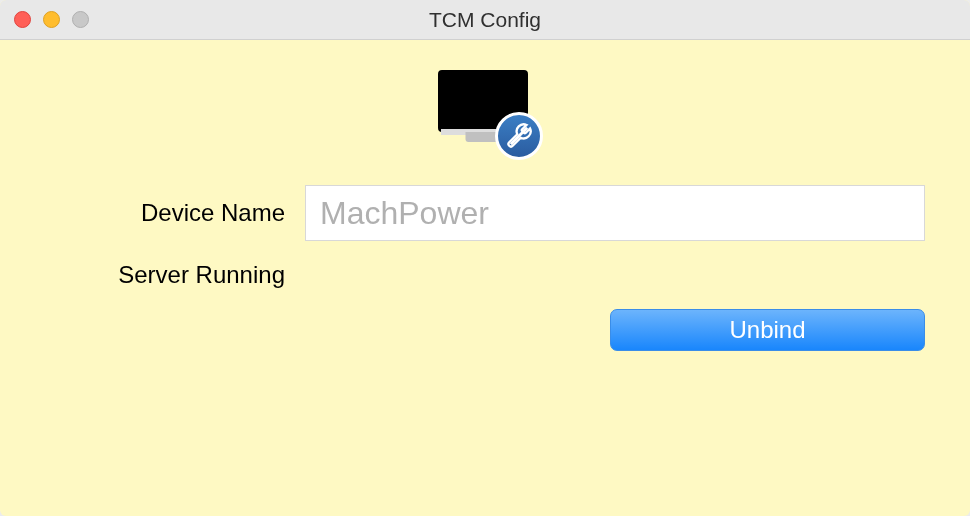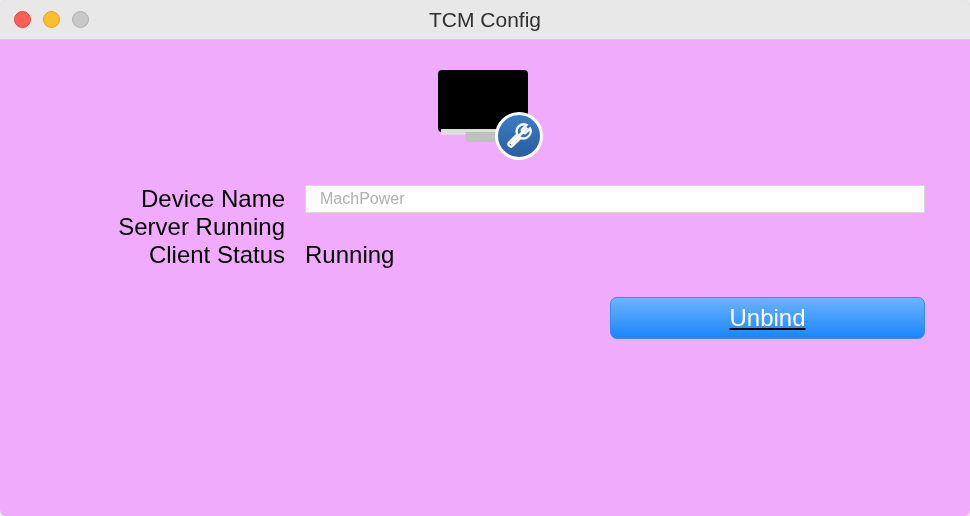--- a/index.html
+++ b/index.html
@@ -10,21 +10,21 @@
     body {
       font-family: -apple-system, BlinkMacSystemFont, "Helvetica Neue", sans-serif;
       background: #ececec;
       width: 970px;
       height: 516px;
       overflow: hidden;
     }
     .window {
       width: 100%;
       height: 100%;
-      background: #f0abfc;
+      background: #fef9c3;
       border-radius: 6px;
       overflow: hidden;
     }
     .titlebar {
       height: 40px;
       background: #e8e8e8;
       border-bottom: 1px solid #d0d0d0;
       display: flex;
       align-items: center;
       position: relative;
@@ -113,51 +113,51 @@
       align-items: center;
       justify-content: center;
     }
     .tools-badge svg {
       width: 28px;
       height: 28px;
     }
     .form-row {
       display: flex;
       align-items: center;
+      margin-bottom: 20px;
     }
     .form-label {
       width: 260px;
       text-align: right;
       padding-right: 20px;
       font-size: 24px;
       color: #000;
       font-weight: 400;
     }
     .form-input {
       flex: 1;
-      height: 28px;
+      height: 56px;
       background: #fff;
       border: 1px solid #d8d8d8;
       padding: 0 14px;
-      font-size: 16px;
+      font-size: 32px;
       color: #b0b0b0;
       font-family: inherit;
       outline: none;
     }
     .form-value {
       font-size: 24px;
       color: #000;
       padding-left: 0;
     }
     .button-row {
       display: flex;
       justify-content: flex-end;
-      margin-top: 28px;
+      margin-top: 20px;
       padding-right: 0;
-      text-decoration: underline;
     }
     .primary-button {
       width: 315px;
       height: 42px;
       background: linear-gradient(180deg, #6cb4fc 0%, #1986fc 100%);
       border: 1px solid #3a8de8;
       border-radius: 7px;
       color: #fff;
       font-size: 24px;
       font-family: inherit;
@@ -193,22 +193,18 @@
 
     <div class="form-row">
       <div class="form-label">Device Name</div>
       <input type="text" class="form-input" value="MachPower" style="">
     </div>
 
     <div class="form-row">
       <div class="form-label">Server Running</div>
     </div>
 
-    <div class="form-row">
-      <div class="form-label">Client Status</div>
-      <div class="form-value">Running</div>
-    </div>
 
     <div class="button-row">
       <button class="primary-button">Unbind</button>
     </div>
   </div>
 </div>
 
 </body></html>

